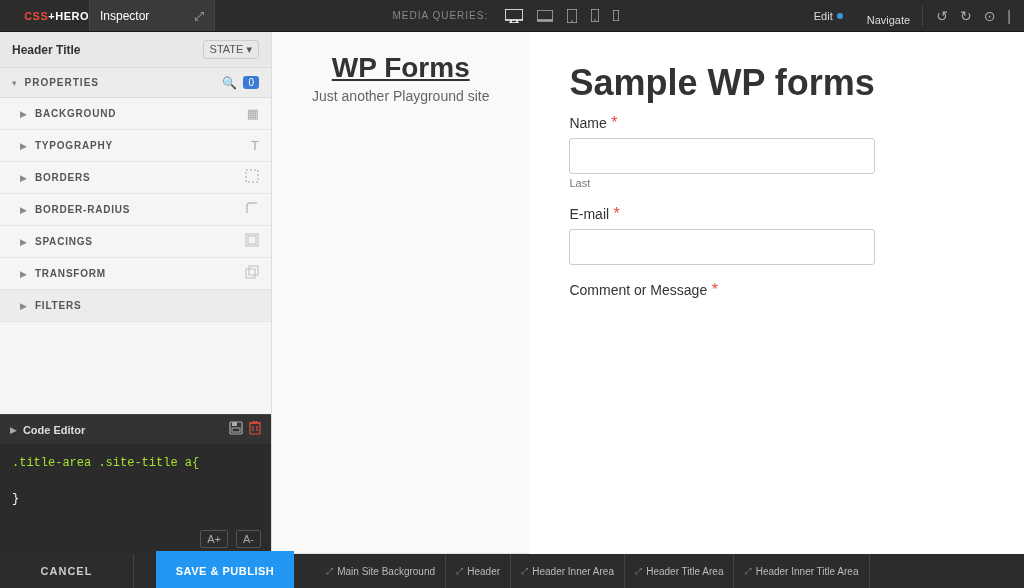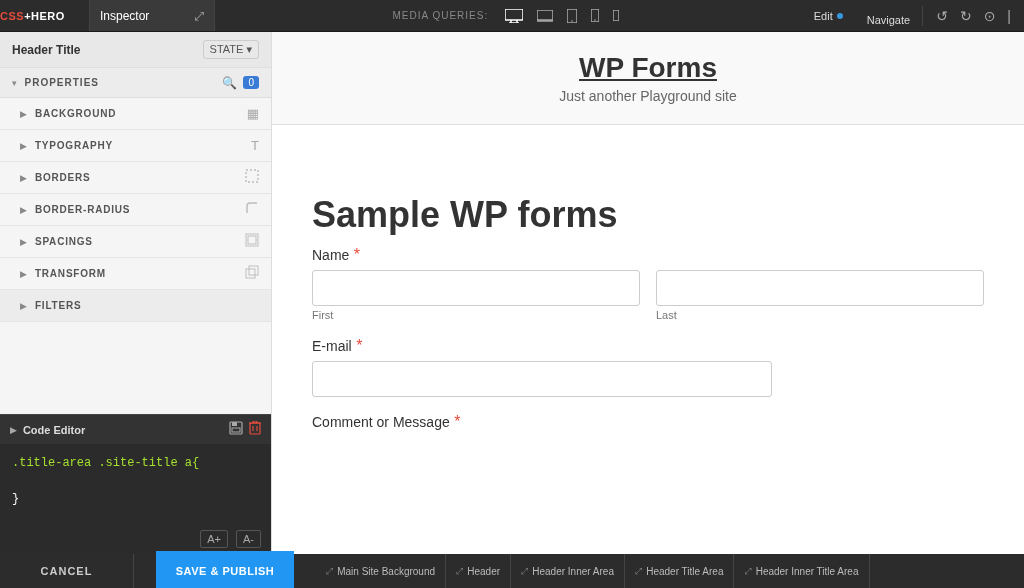--- a/index.html
+++ b/index.html
@@ -12,21 +12,21 @@
       display: flex;
       align-items: center;
       flex-shrink: 0;
       border-bottom: 1px solid #1a1a1a;
     }
     .logo-area {
       width: 90px;
       background: #2c2c2c;
       display: flex;
       align-items: center;
-      justify-content: flex-start;
+      justify-content: flex-end;
       height: 100%;
       border-right: 1px solid #444;
     }
     .logo-text {
       color: #fff;
       font-size: 11px;
       font-weight: 700;
       letter-spacing: 0.5px;
     }
     .logo-text span { color: #e74c3c; }
@@ -363,22 +363,21 @@
       color: #bbb;
       font-size: 10px;
     }
 
     
     .preview-area {
       flex: 1;
       background: #fff;
       overflow-y: auto;
       display: flex;
-      flex-direction: column;
-      gap: 39px;
+      flex-direction: row;
     }
 
     
     .site-header {
       background: #f9f9f9;
       border-bottom: 1px solid #e0e0e0;
       padding: 20px 40px;
       text-align: center;
     }
     .site-title {
@@ -627,24 +626,20 @@
       <h1 class="page-title">Sample WP forms</h1>
 
       <div class="form-group">
         <div style="margin-bottom:6px;">
           <span class="form-label">Name</span>
           <span class="required-star"> *</span>
         </div>
         <div class="form-row">
           <div class="form-field">
             <input type="text" class="form-input" style="">
-            <span class="field-sub-label">First</span>
-          </div>
-          <div class="form-field">
-            <input type="text" class="form-input" style="">
             <span class="field-sub-label">Last</span>
           </div>
         </div>
       </div>
 
       <div class="form-group">
         <div style="margin-bottom:6px;">
           <span class="form-label">E-mail</span>
           <span class="required-star"> *</span>
         </div>

